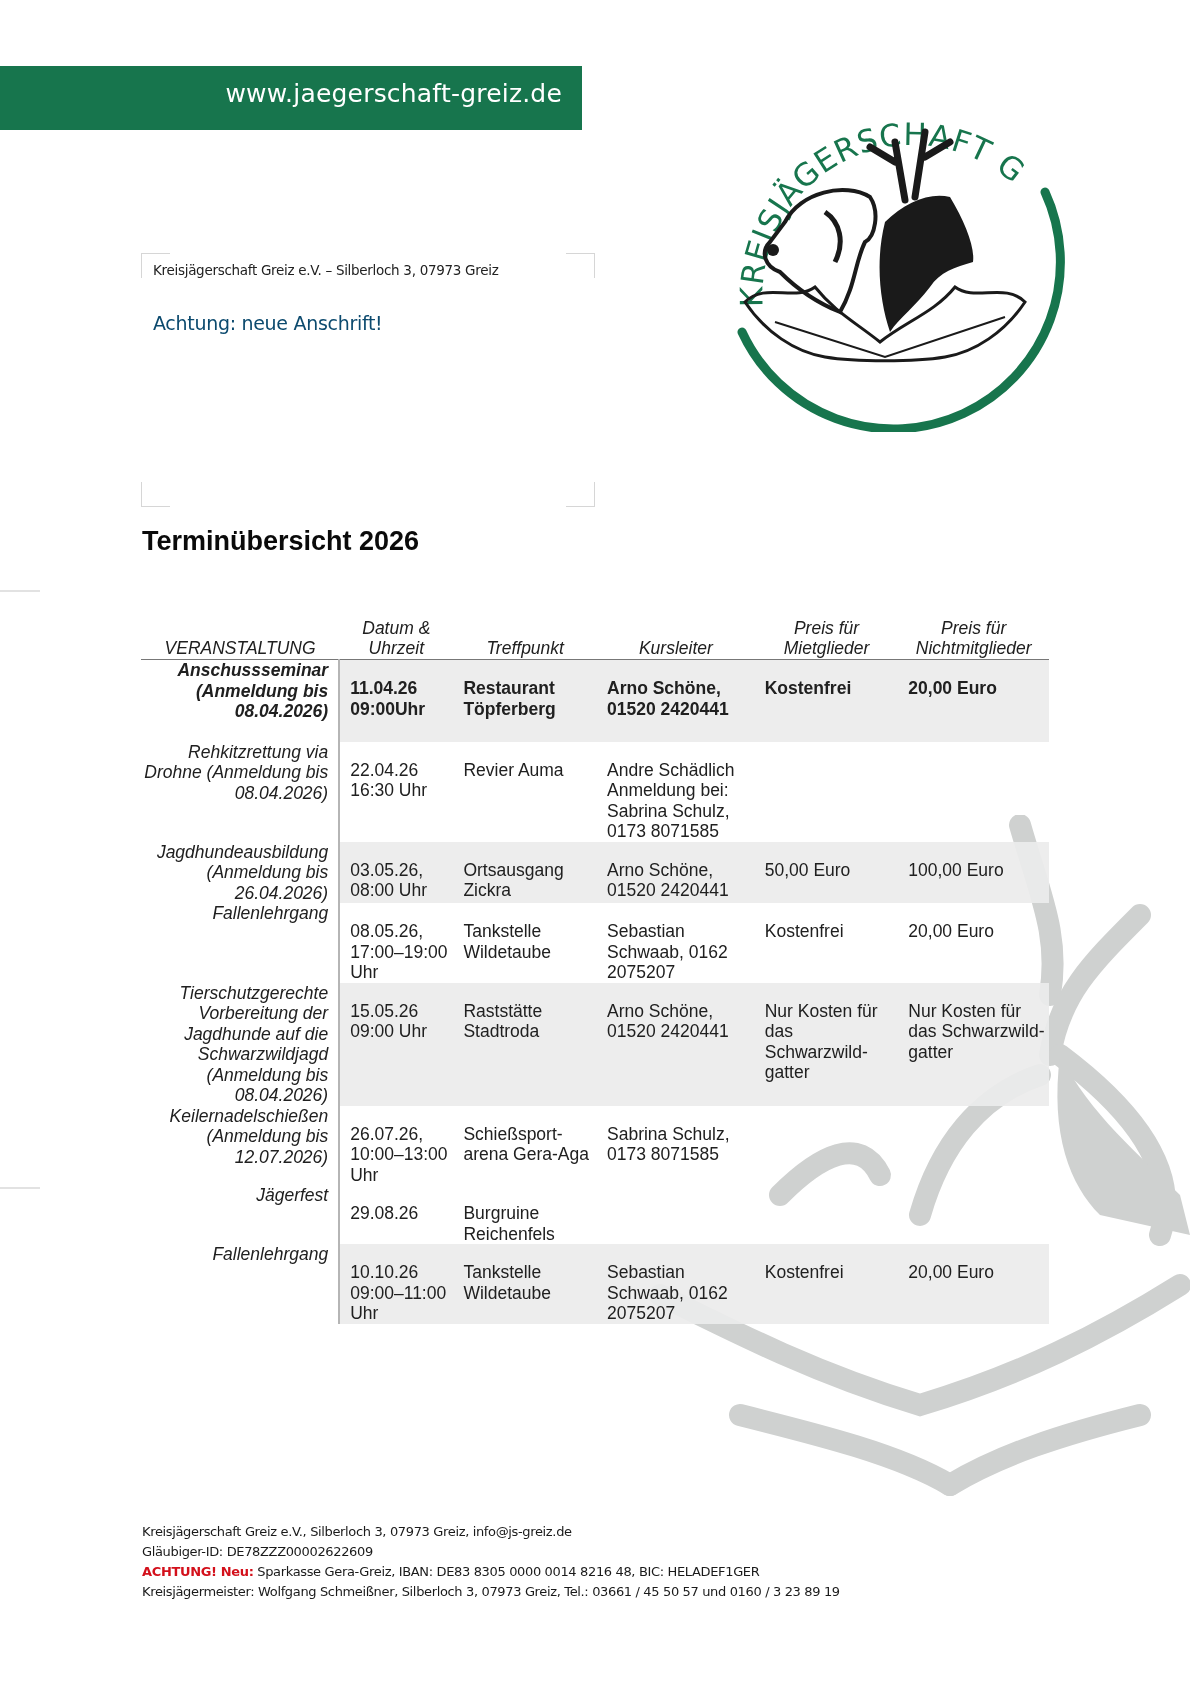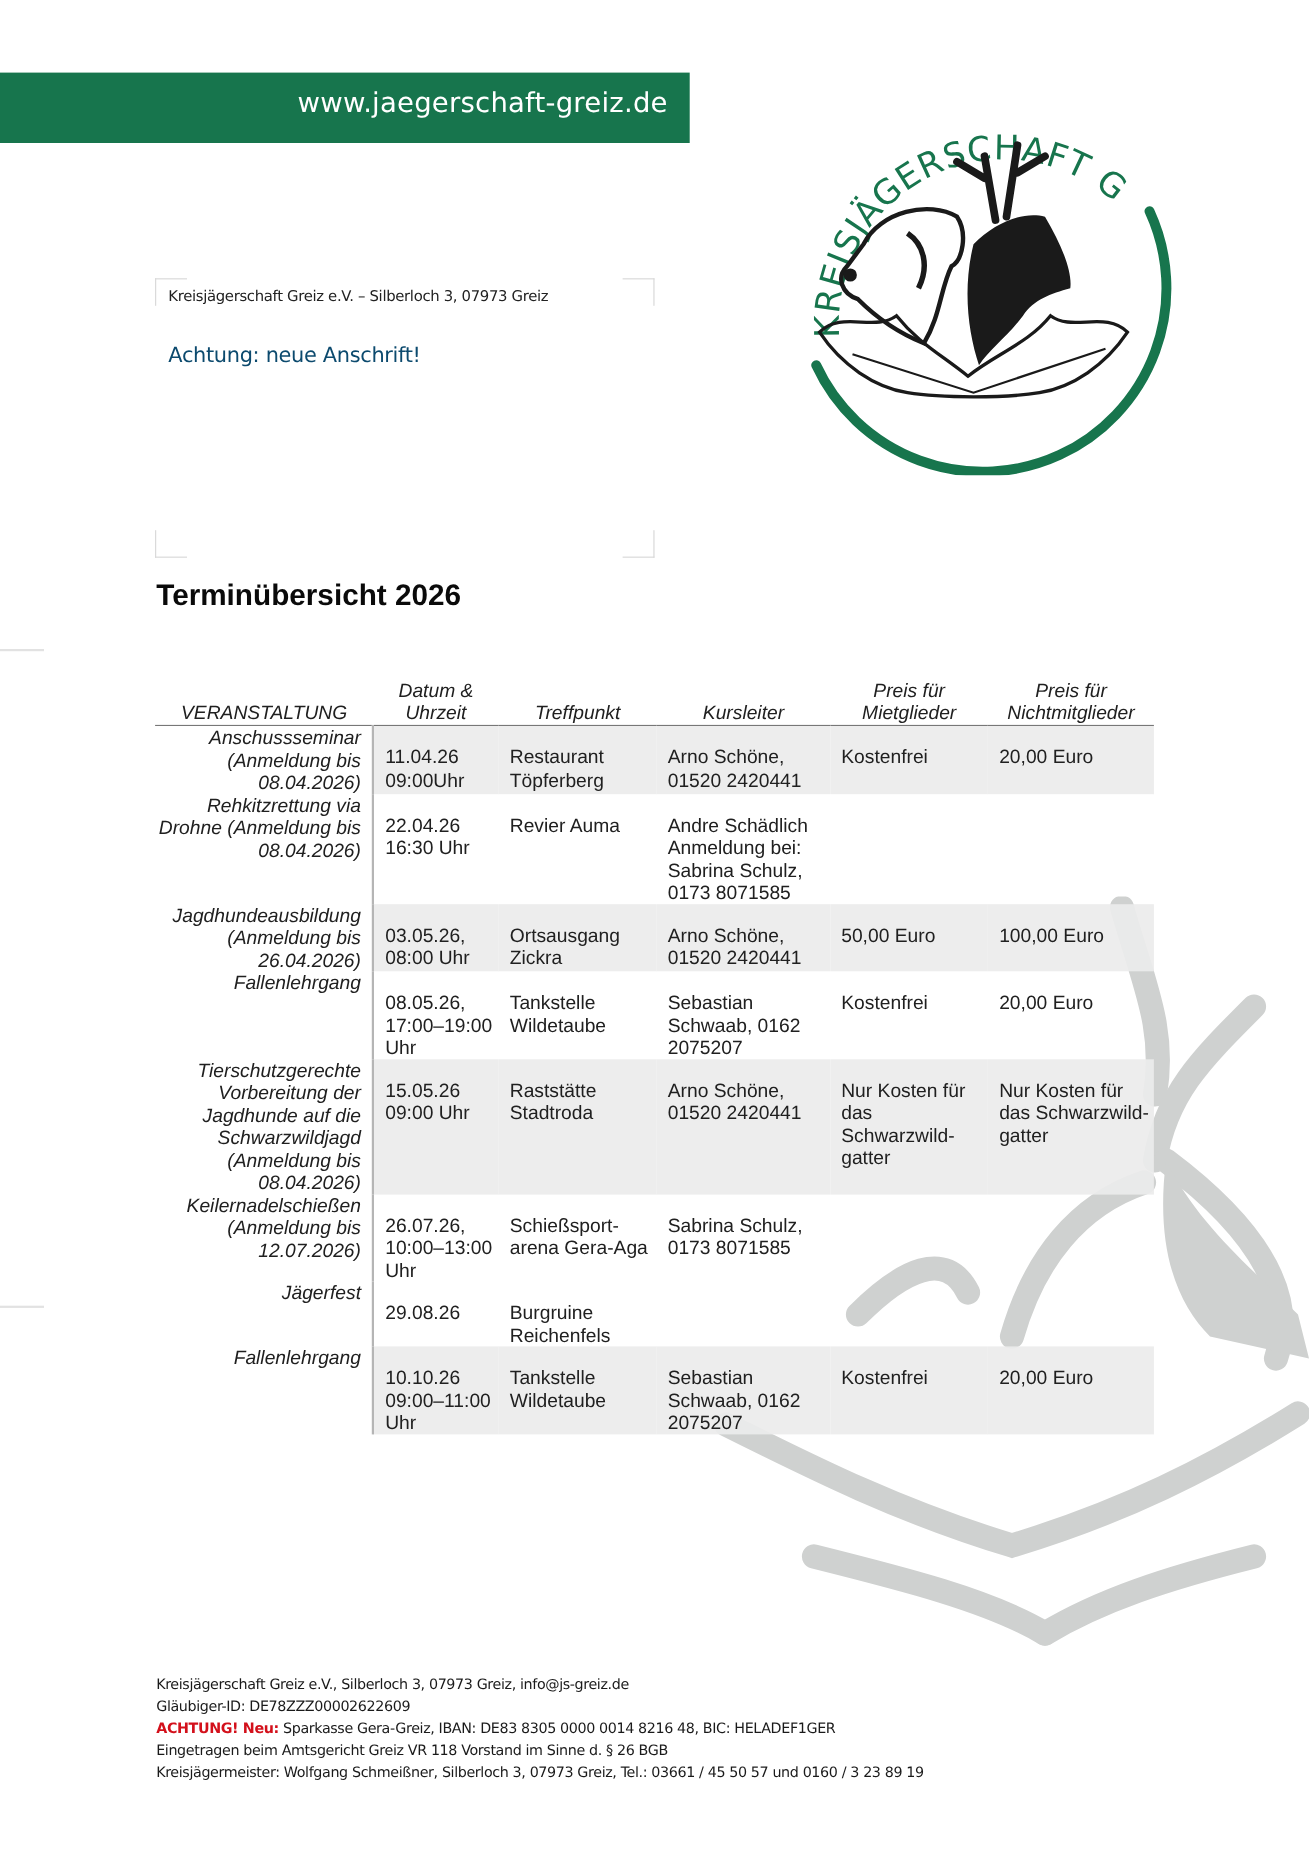--- a/index.html
+++ b/index.html
@@ -1,21 +1,21 @@
 <!DOCTYPE html>
 <html><head>
 <meta charset="utf-8">
 <style>
   html, body { margin: 0; padding: 0; }
   body {
     width: 1190px; height: 1683px; position: relative; overflow: hidden;
     background: #ffffff; font-family: "Liberation Sans", sans-serif; color: #1a1a1a;
   }
   .banner {
-    position: absolute; left: 0; top: 66px; width: 627px; height: 64px;
+    position: absolute; left: 0; top: 66px; width: 582px; height: 64px;
     background: #17754d;
   }
   .banner-url {
     position: absolute; right: 20px; top: 13px; color: #ffffff;
     font-family: "DejaVu Sans", sans-serif; font-size: 25px; letter-spacing: 0.2px;
   }
   .logo { position: absolute; left: 705px; top: 72px; width: 370px; height: 360px; }
   .window-mark { position: absolute; border-color: #d6d6d6; border-style: solid; width: 28px; height: 24px; }
   .wm-tl { left: 141px; top: 253px; border-width: 1px 0 0 1px; }
   .wm-tr { left: 566px; top: 253px; border-width: 1px 1px 0 0; }
@@ -125,21 +125,21 @@
     <tr>
       <th style="text-align:center;">VERANSTALTUNG</th>
       <th>Datum &amp; Uhrzeit</th>
       <th>Treffpunkt</th>
       <th>Kursleiter</th>
       <th>Preis für Mietglieder</th>
       <th>Preis für Nichtmitglieder</th>
     </tr>
   </thead>
   <tbody>
-    <tr class="shade" style="height:62px;">
+    <tr class="shade" style="height:82px;font-weight:bold;">
       <td class="ev">Anschussseminar (Anmeldung bis 08.04.2026)</td>
       <td>11.04.26 09:00Uhr</td>
       <td>Restaurant Töpferberg</td>
       <td>Arno Schöne, 01520 2420441</td>
       <td>Kostenfrei</td>
       <td>20,00 Euro</td>
     </tr>
     <tr class="plain">
       <td class="ev">Rehkitzrettung via Drohne (Anmeldung bis 08.04.2026)</td>
       <td>22.04.26 16:30 Uhr</td>
@@ -198,15 +198,14 @@
     </tr>
   </tbody>
 </table>
 
 <div class="footer">
   <div>Kreisjägerschaft Greiz e.V., Silberloch 3, 07973 Greiz, info@js-greiz.de</div>
   <div>Gläubiger-ID: DE78ZZZ00002622609</div>
   <div>
     <span class="red">ACHTUNG! Neu:</span><span> Sparkasse Gera-Greiz, IBAN: DE83 8305 0000 0014 8216 48, BIC: HELADEF1GER</span>
   </div>
-  <div>Eingetragen beim Amtsgericht Greiz VR 118 Vorstand im Sinne d. § 26 BGB</div>
   <div>Kreisjägermeister: Wolfgang Schmeißner, Silberloch 3, 07973 Greiz, Tel.: 03661 / 45 50 57 und 0160 / 3 23 89 19</div>
 </div>
 
 </body></html>

